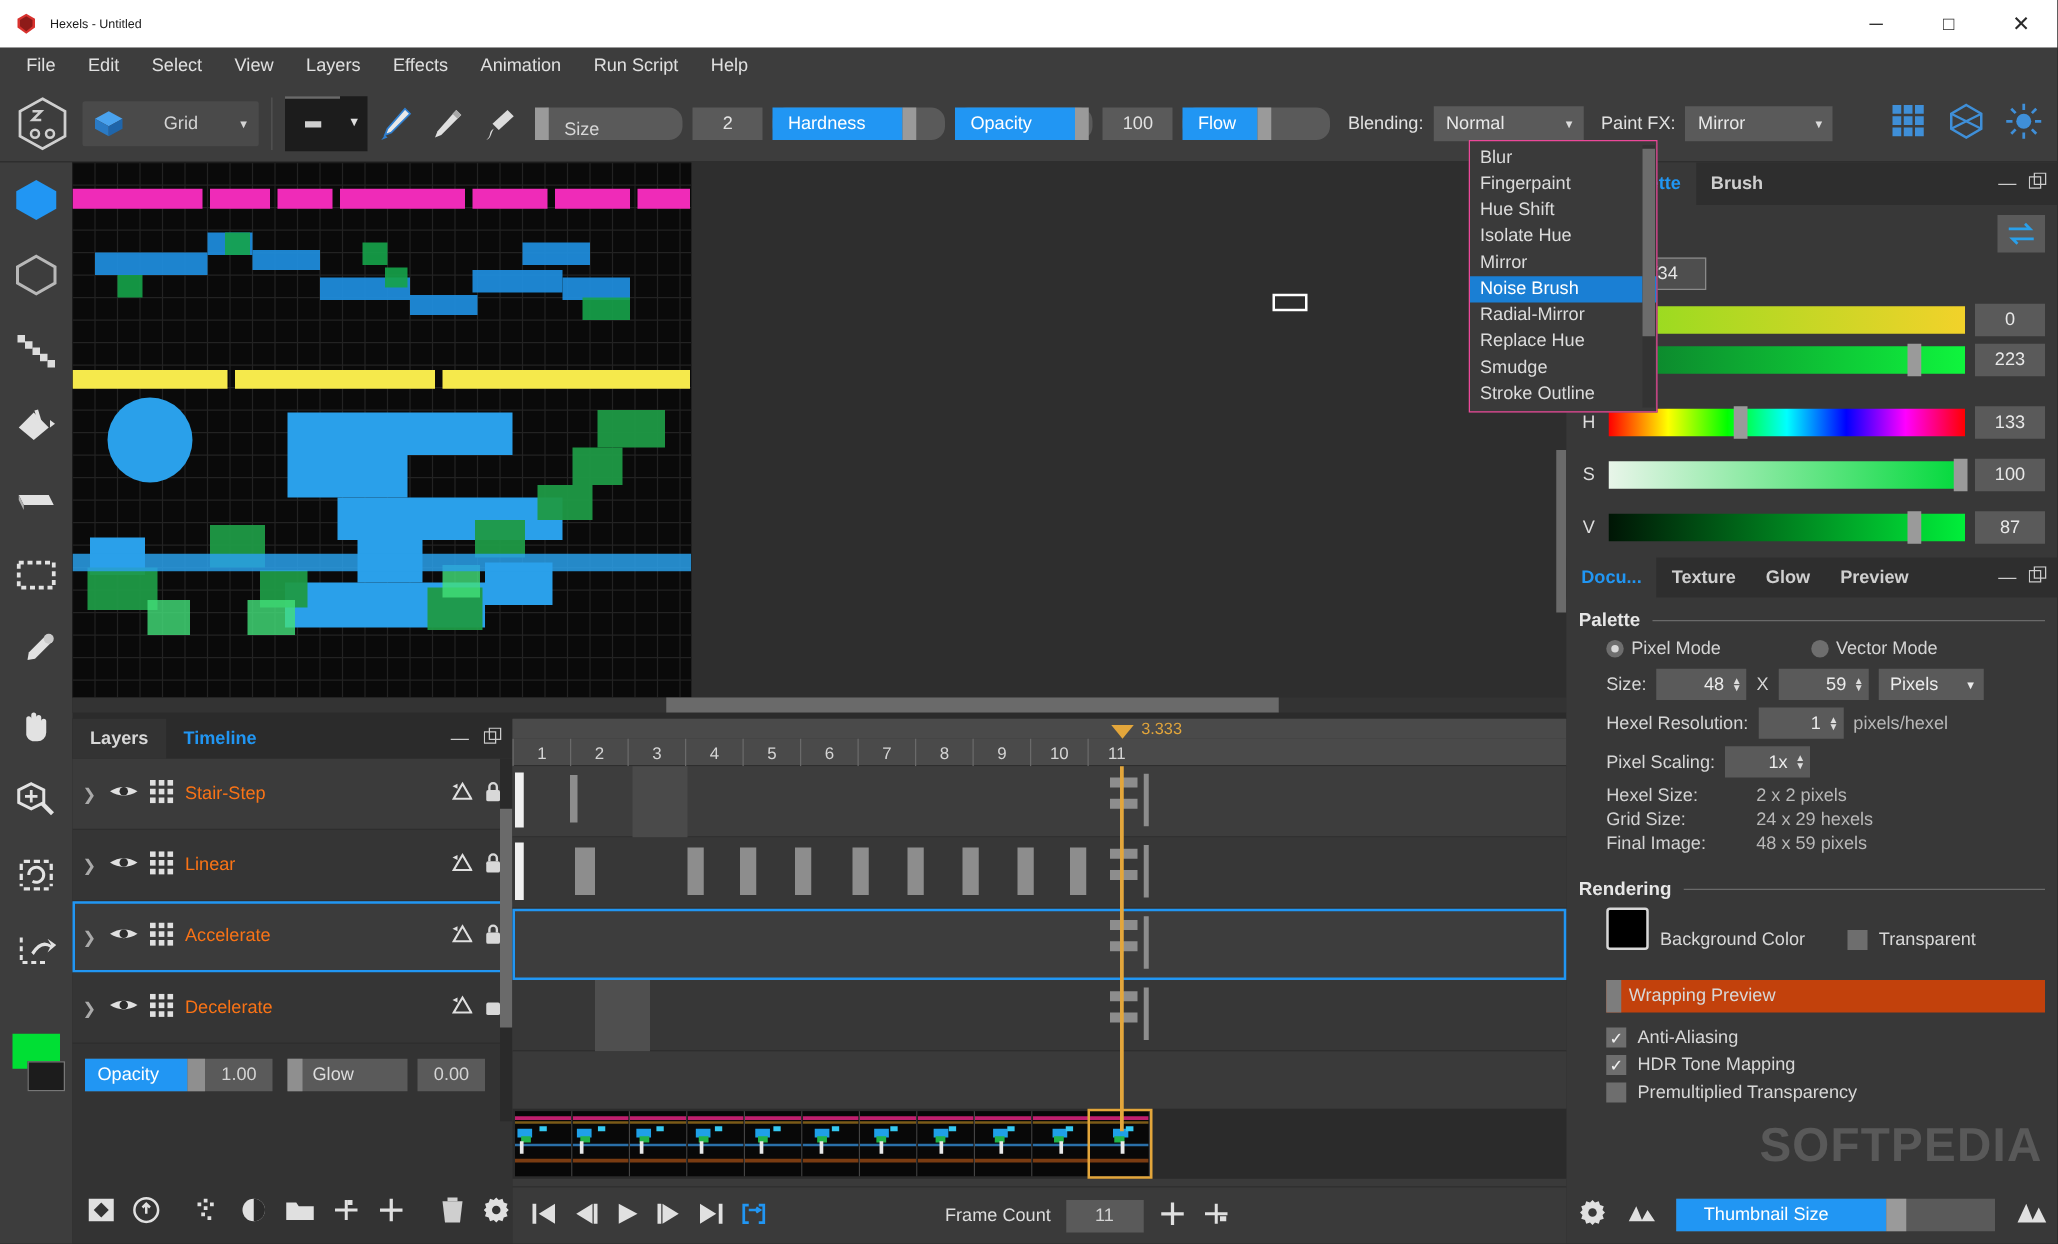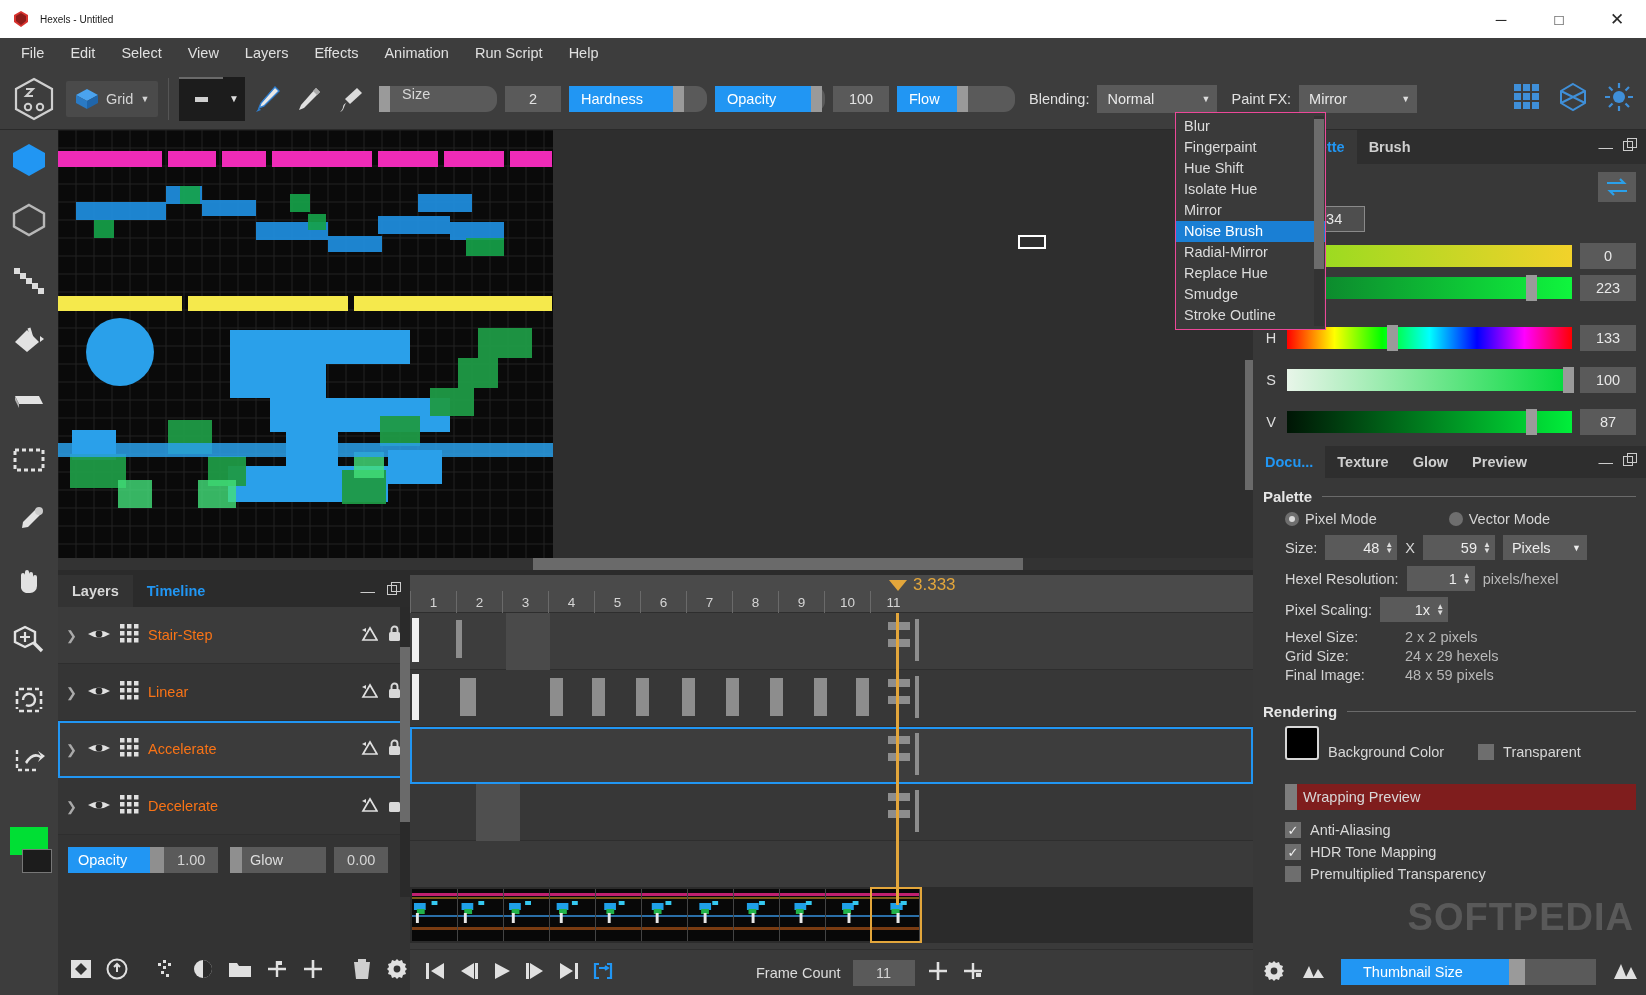--- a/index.html
+++ b/index.html
@@ -24,32 +24,32 @@
 
   
   .menubar { height: 30px; background: #3d3d3d; display: flex; align-items: center; padding-left: 8px; }
   .menu-item { padding: 4px 13px; color: #e0e0e0; font-size: 14.5px; }
 
   
   .toolbar { height: 62px; background: #3d3d3d; display: flex; align-items: center; padding: 0 8px;
              border-bottom: 1px solid #2a2a2a; position: relative; }
   .tb-logo { width: 52px; height: 46px; display:flex; align-items:center; justify-content:center; }
   .grid-btn { background: #4a4a4a; height: 36px; display: flex; align-items: center; border-radius: 2px;
-              padding: 0 8px; margin-left: 6px; min-width: 92px; }
+              padding: 0 8px; margin-left: 6px; min-width: 92px; gap: 25px; }
   .grid-btn .cube { width: 26px; height: 24px; margin-right: 6px; }
   .sep-v { width: 1px; height: 42px; background: #555; margin: 0 10px; }
   .swatch-box { width: 44px; height: 44px; background: #1c1c1c; display:flex; align-items:center; justify-content:center;
                 border-top: 2px solid #6a6a6a; }
   .swatch-dash { width: 13px; height: 5px; background: #cfcfcf; }
   .caret-btn { width: 22px; height: 44px; display: flex; align-items: center; justify-content: center;
                background: #1c1c1c; color: #ddd; font-size: 10px; }
   .tool-ico { width: 40px; height: 44px; display: flex; align-items: center; justify-content: center; margin: 0 1px; }
 
   .slider-field { display: flex; align-items: center; margin-left: 8px; }
-  .sl-track { height: 26px; background: #5a5a5a; display: flex; align-items: flex-start; position: relative; border-radius: 11px; }
+  .sl-track { height: 26px; background: #5a5a5a; display: flex; align-items: flex-end; position: relative; border-radius: 11px; }
   .sl-fill { height: 26px; background: #2196f3; display: flex; align-items: center; padding-left: 12px; color: #fff; }
   .sl-label { padding-left: 12px; color: #d7d7d7; }
   .sl-knob { width: 11px; height: 26px; background: #9a9a9a; }
   .num-box { background: #5a5a5a; height: 26px; min-width: 56px; display: flex; align-items: center;
              justify-content: center; color: #e2e2e2; margin-left: 8px; }
   .lbl { color: #e0e0e0; margin-left: 14px; }
   .combo { height: 28px; background: #5a5a5a; display: flex; align-items: center; justify-content: space-between;
            padding: 0 7px 0 10px; margin-left: 8px; color: #e8e8e8; }
   .combo .cv { color: #e8e8e8; }
   .combo .ca { font-size: 9px; color: #ddd; margin-left: 14px;}
@@ -121,21 +121,21 @@
 
   .inforow { display: flex; padding-left: 22px; line-height: 19px; }
   .inforow .k { width: 120px; color: #d2d2d2; }
   .inforow .v { color: #b8b8b8; }
 
   .chk { width: 16px; height: 16px; background: #6e6e6e; display: flex; align-items: center; justify-content: center;
          color: #f0f0f0; font-size: 13px; }
   .crow { display: flex; align-items: flex-end; gap: 9px; padding-left: 22px; margin-bottom: 6px; color: #d8d8d8; }
 
   .bgcolor { width: 34px; height: 34px; background: #000; border: 2px solid #d8d8d8; border-radius: 3px; }
-  .wrapbar { margin-left: 22px; background: #7f1d1d; height: 26px; display: flex; align-items: center; margin-top: 24px; }
+  .wrapbar { margin-left: 22px; background: #c2410c; height: 26px; display: flex; align-items: center; margin-top: 24px; }
   .wrapbar .kn { width: 12px; height: 26px; background: #7d7d7d; }
   .wrapbar .tx { padding-left: 6px; color: #d8d8d8; }
 
   
   .layers { position: absolute; left: 58px; top: 575px; width: 352px; bottom: 0; background: #333; }
   .ltabs { height: 32px; background: #2b2b2b; display: flex; align-items: center; position: relative; }
   .ltab { padding: 0 14px; height: 32px; display: flex; align-items: center; font-weight: bold; color: #d8d8d8; }
   .ltab.active-layers { background: #333; }
   .ltab.tl { color: #2196f3; }
   .lwin { position: absolute; right: 8px; display: flex; gap: 12px; color: #ccc; align-items: center; }
@@ -159,21 +159,21 @@
   .glow-track { width: 108px; height: 26px; background: #5a5a5a; display: flex; align-items: center; }
   .glow-knob { width: 12px; height: 26px; background: #8f8f8f; }
   .glow-lbl { padding-left: 8px; color: #ddd; }
 
   .l-btnbar { position: absolute; left: 0; right: 0; bottom: 0; height: 50px; display: flex; align-items: center;
               padding: 0 12px; gap: 14px; }
 
   
   .timeline { position: absolute; left: 410px; top: 575px; right: 393px; bottom: 0; background: #3a3a3a; }
   .tl-head { height: 16px; background: #4a4a4a; position: relative; }
-  .playhead-lbl { position: absolute; color: #e3a63b; font-size: 17px; }
+  .playhead-lbl { position: absolute; color: #e3a63b; font-size: 13px; }
   .tl-ruler { height: 22px; background: #4a4a4a; border-bottom: 1px solid #2e2e2e; position: relative; }
   .tick { position: absolute; top: 0; height: 22px; border-left: 1px solid #6a6a6a; color: #d5d5d5; font-size: 13.5px;
           display: flex; align-items: center; justify-content: center; }
   .tl-rows { position: absolute; left: 0; right: 0; top: 38px; bottom: 90px; }
   .tl-row { height: 57px; border-bottom: 1px solid #2e2e2e; position: relative; background: #3d3d3d; }
   .tl-row.alt { background: #373737; }
   .keybar { position: absolute; background: #8d8d8d; }
   .playhead { position: absolute; top: 0; bottom: 0; width: 3px; background: #e3a63b; z-index: 20; }
   .tri { position: absolute; width: 0; height: 0; border-left: 9px solid transparent; border-right: 9px solid transparent;
          border-top: 11px solid #e3a63b; z-index: 21; }

